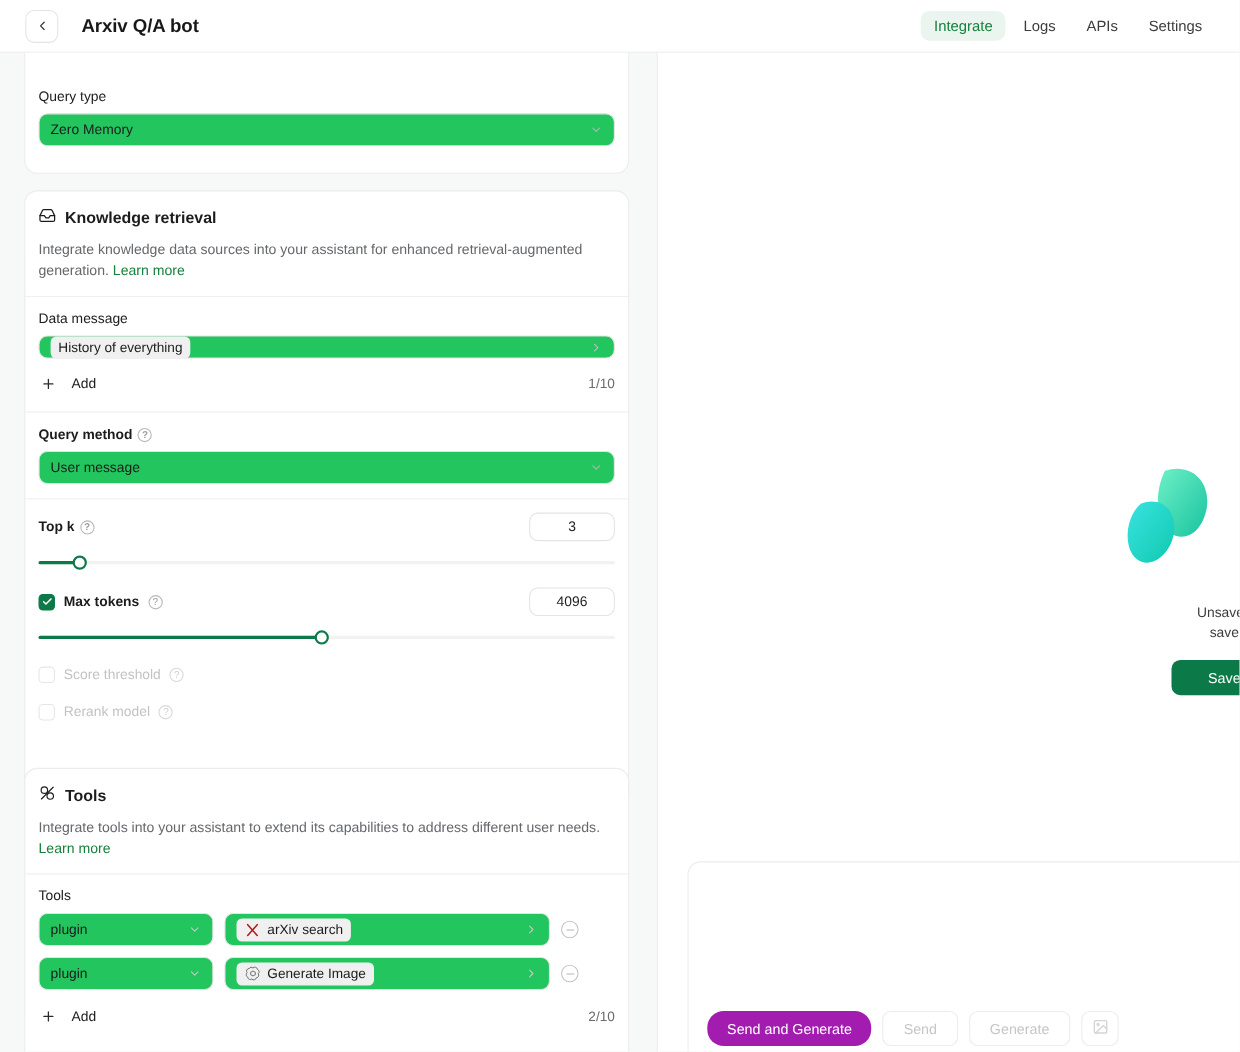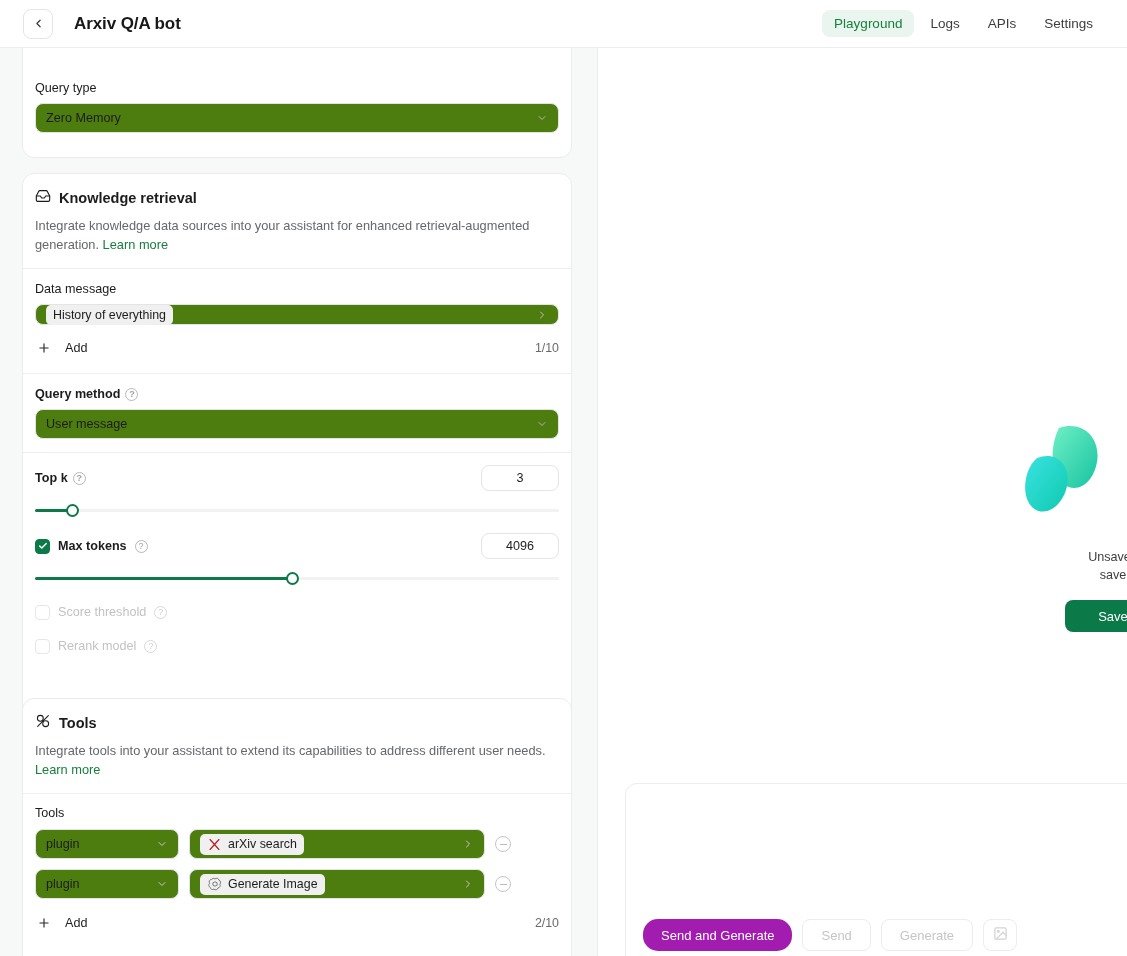--- a/index.html
+++ b/index.html
@@ -62,21 +62,21 @@
   }
   .link { color: #17803d; cursor: pointer; }
 
   .field-label {
     font-size: 12.6px; color: #1d1c1d; font-weight: 400;
     display: flex; align-items: center; gap: 5px;
   }
   .field-label.bold { font-weight: 700; }
 
   .select {
-    height: 30px; border: 1px solid #e4e4e4; border-radius: 8px; background: #4d7c0f;
+    height: 30px; border: 1px solid #e4e4e4; border-radius: 8px; background: #22c55e;
     display: flex; align-items: center; padding: 0 10px;
     font-size: 12.6px; color: #1d1c1d; cursor: pointer; position: relative;
   }
   .select .caret { margin-left: auto; color: #b4b4b4; display: flex; }
   .select .chev-right { margin-left: auto; color: #c0c0c0; display: flex; }
   .tag {
     background: #f0f0f0; border-radius: 5px; padding: 3px 7px; font-size: 12.4px;
     display: inline-flex; align-items: center; gap: 6px; color: #1d1c1d;
   }
 
@@ -119,21 +119,21 @@
     width: 15px; height: 15px; border-radius: 4px; border: 1px solid #d6d6d6;
     background: #fff; display: flex; align-items: center; justify-content: center;
     cursor: pointer; flex: none;
   }
   .cb.checked { background: #0b7a48; border-color: #0b7a48; }
   .cb.dim { border-color: #e6e6e6; }
   .dimtext { color: #c3c3c3; }
 
   
   .toolrow { display: flex; align-items: center; gap: 10px; }
-  .toolrow .sel-small { width: 144px; }
+  .toolrow .sel-small { width: 159px; }
   .toolrow .sel-big { width: 296px; }
   .minus {
     width: 16px; height: 16px; border-radius: 50%; border: 1px solid #c6c6c6;
     display: flex; align-items: center; justify-content: center; cursor: pointer;
     flex: none;
   }
   .minus i { display: block; width: 7px; height: 1px; background: #bcbcbc; }
 
   .ic { width: 15px; height: 15px; display: inline-flex; align-items: center; justify-content: center; flex: none; }
 
@@ -184,21 +184,21 @@
   <div class="header">
     <div class="back-btn">
       <span>
         <svg width="13" height="13" viewBox="0 0 24 24" fill="none" stroke="#3a3a3a" stroke-width="2.2" stroke-linecap="round" stroke-linejoin="round">
             <polyline points="15 18 9 12 15 6"></polyline>
           </svg>
       </span>
     </div>
     <div class="app-title">Arxiv Q/A bot</div>
     <div class="nav">
-      <div class="nav-item active">Playground</div>
+      <div class="nav-item active">Integrate</div>
       <div class="nav-item">Logs</div>
       <div class="nav-item">APIs</div>
       <div class="nav-item">Settings</div>
     </div>
   </div>
 
   <div class="left-col">
 
     <div class="card" style="top:-40px; height:150px;">
       <div class="card-pad" style="padding-top:72px;">

